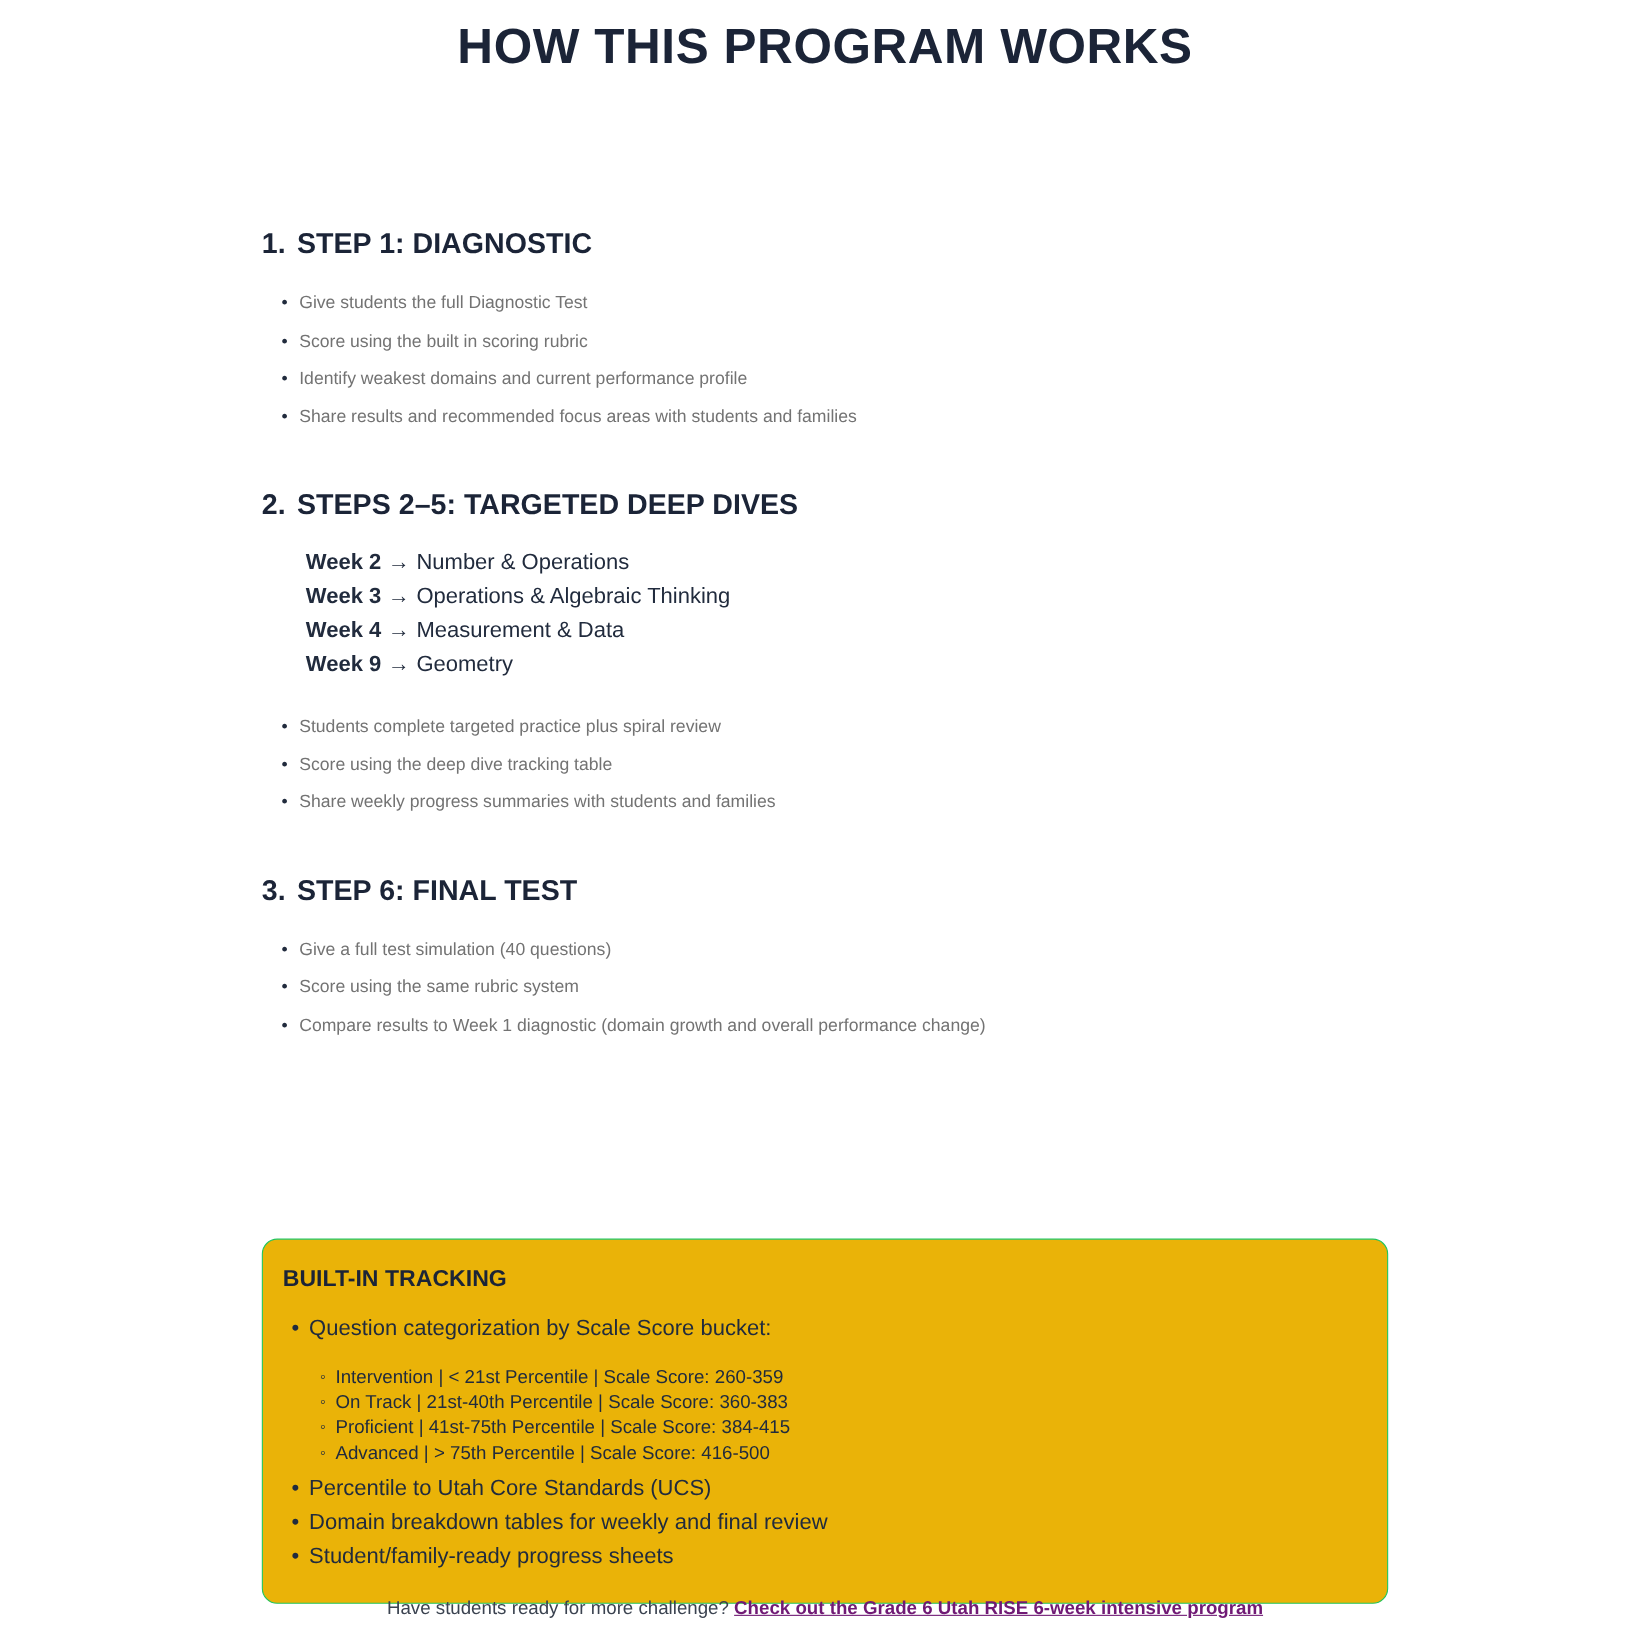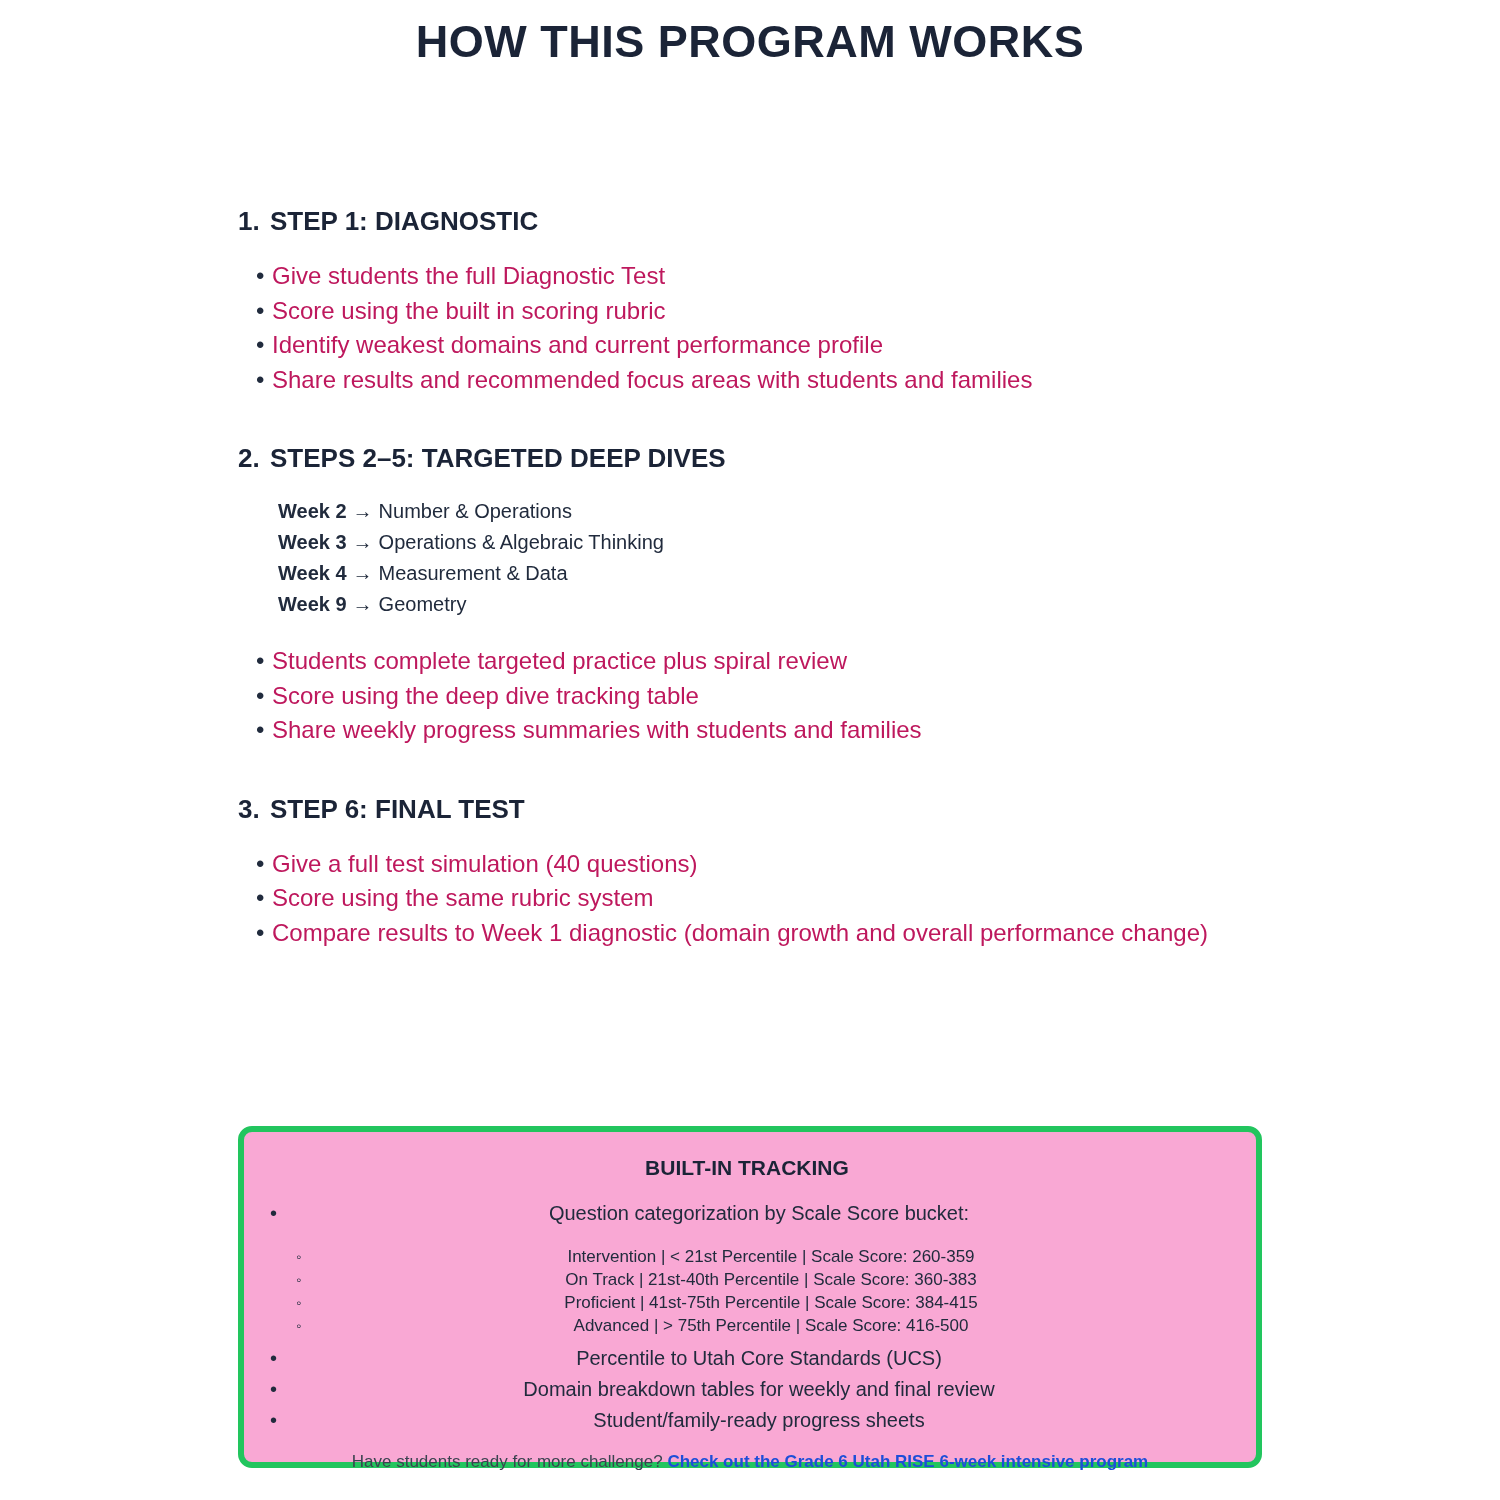--- a/index.html
+++ b/index.html
@@ -30,47 +30,46 @@
     font-size: 26px;
     font-weight: 700;
     color: #1b2437;
     margin-bottom: 22px;
   }
   .section-number { width: 32px; flex: none; }
   .bullet-list { list-style: none; }
   .bullet-item {
     position: relative;
     padding-left: 34px;
-    font-size: 24px;
+    font-size: 16px;
     line-height: 34.5px;
-    color: #be185d;
+    color: #737373;
   }
   .bullet-item::before {
     content: "•";
     position: absolute;
     left: 18px;
     color: #212b3d;
   }
   .weeks-block {
     margin: 4px 0 24px 40px;
   }
   .week-item {
     font-size: 20px;
     line-height: 31px;
     color: #212b3d;
   }
   .week-label { font-weight: 700; }
   .week-arrow { padding: 0 6px; }
   .tracking-box {
     margin-top: 176px;
-    border: 6px solid #22c55e;
-    background: #f9a8d4;
+    border: 1px solid #22c55e;
+    background: #eab308;
     border-radius: 14px;
     padding: 24px 24px 26px 18px;
-    text-align: center;
   }
   .tracking-heading {
     font-size: 21px;
     font-weight: 700;
     color: #1b2437;
     margin-bottom: 18px;
   }
   .tracking-bullet {
     position: relative;
     padding-left: 24px;
@@ -100,22 +99,23 @@
   .footer-note {
     position: absolute;
     left: 0;
     width: 1500px;
     top: 1452px;
     text-align: center;
     font-size: 17px;
     color: #3b4350;
   }
   .footer-link {
-    color: #1d4ed8;
+    color: #701a75;
     font-weight: 700;
+    text-decoration: underline;
     cursor: pointer;
   }
 </style>
 </head>
 <body>
 
 <div class="page">
 
   <h1 class="page-title">HOW THIS PROGRAM WORKS</h1>
 

